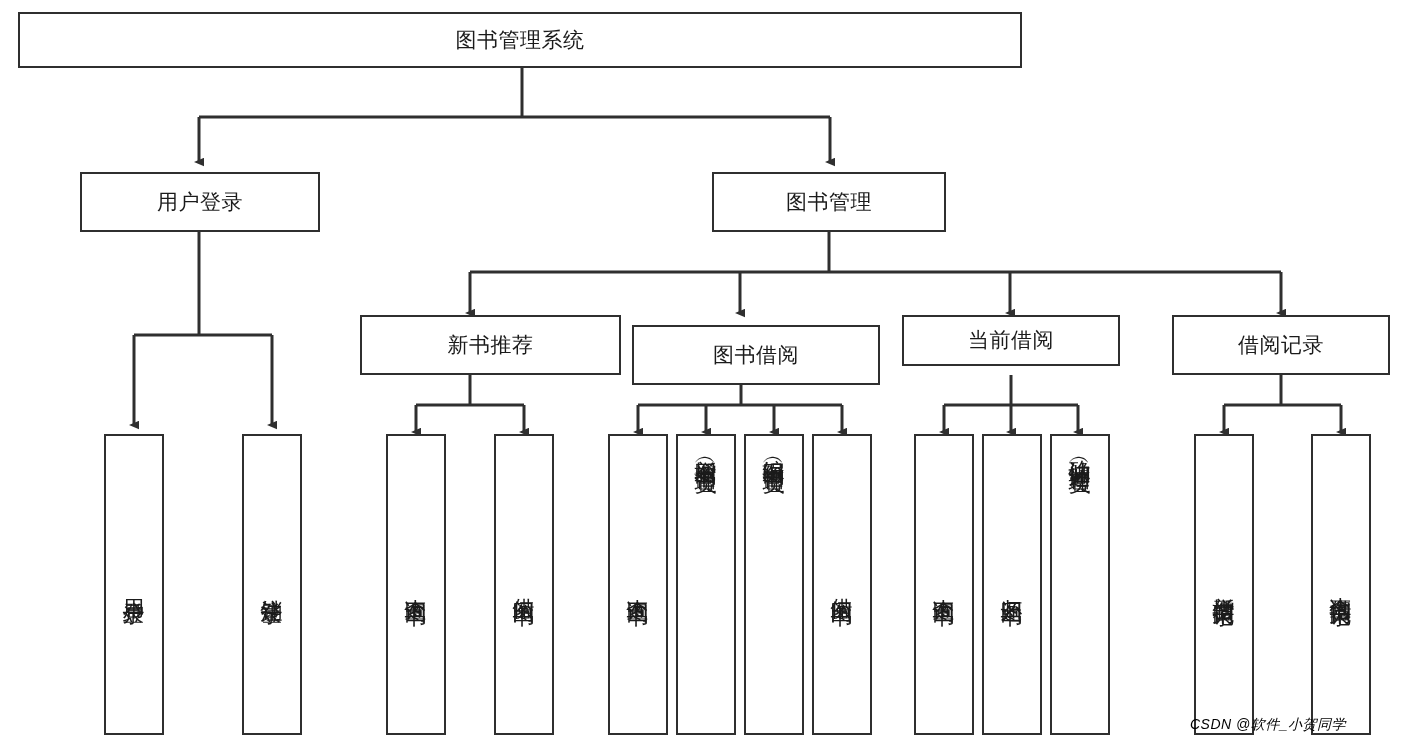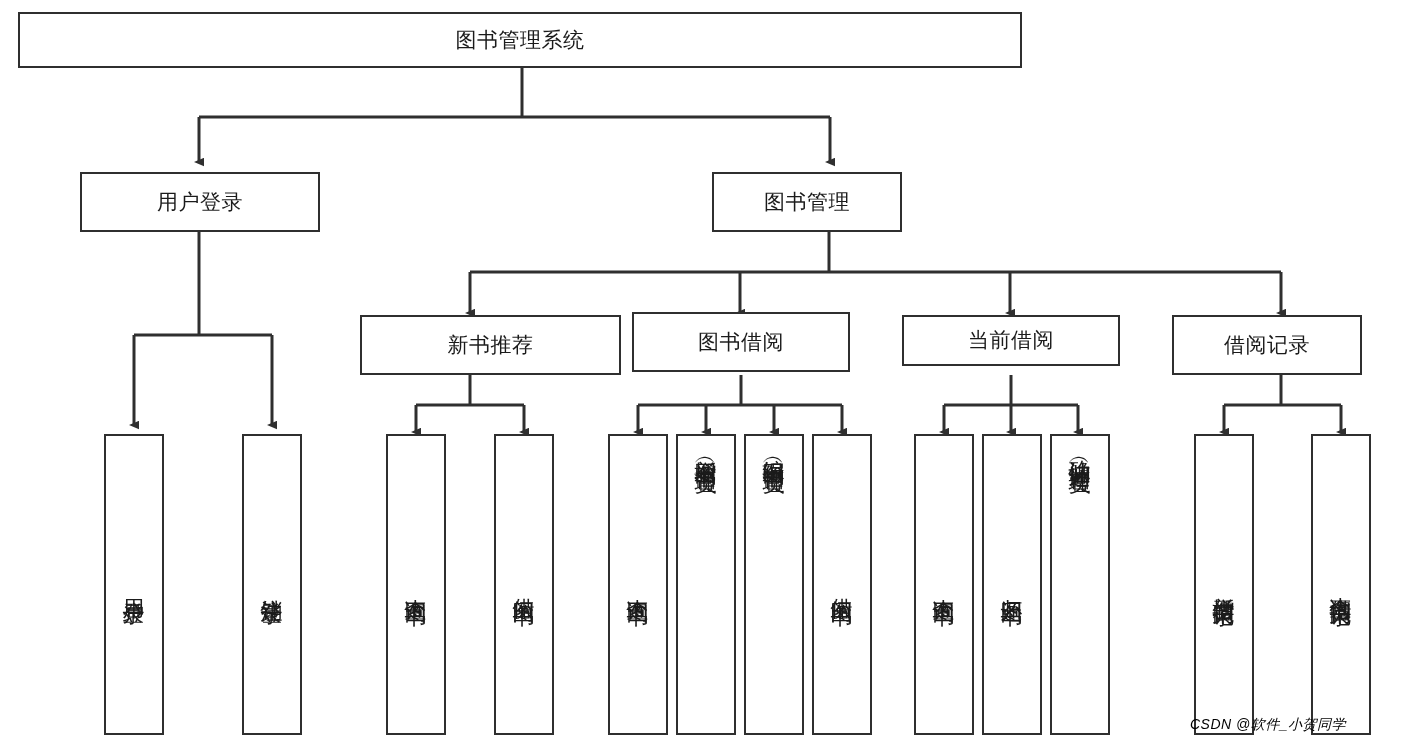--- a/index.html
+++ b/index.html
@@ -132,34 +132,34 @@
     </g>
   </svg>
 
   <div class="node root horiz" style="left:18px; top:12px; width:1004px; height:56px;">
     <span class="label">图书管理系统</span>
   </div>
 
   <div class="node horiz" style="left:80px; top:172px; width:240px; height:60px;">
     <span class="label">用户登录</span>
   </div>
-  <div class="node horiz" style="left:712px; top:172px; width:190px; height:60px;">
+  <div class="node horiz" style="left:712px; top:172px; width:234px; height:60px;">
     <span class="label">图书管理</span>
   </div>
 
   <div class="node horiz" style="left:360px; top:315px; width:261px; height:60px;">
     <span class="label">新书推荐</span>
   </div>
-  <div class="node horiz" style="left:632px; top:312px; width:218px; height:60px;">
+  <div class="node horiz" style="left:632px; top:325px; width:248px; height:60px;">
     <span class="label">图书借阅</span>
   </div>
   <div class="node horiz" style="left:902px; top:315px; width:218px; height:51px;">
     <span class="label">当前借阅</span>
   </div>
-  <div class="node horiz" style="left:1172px; top:315px; width:190px; height:60px;">
+  <div class="node horiz" style="left:1172px; top:315px; width:218px; height:60px;">
     <span class="label">借阅记录</span>
   </div>
 
   <div class="node vert center-text" style="left:104px; top:434px; width:60px; height:301px;">
     <span class="label">用户登录</span>
   </div>
   <div class="node vert center-text" style="left:242px; top:434px; width:60px; height:301px;">
     <span class="label">注销登录</span>
   </div>
 

